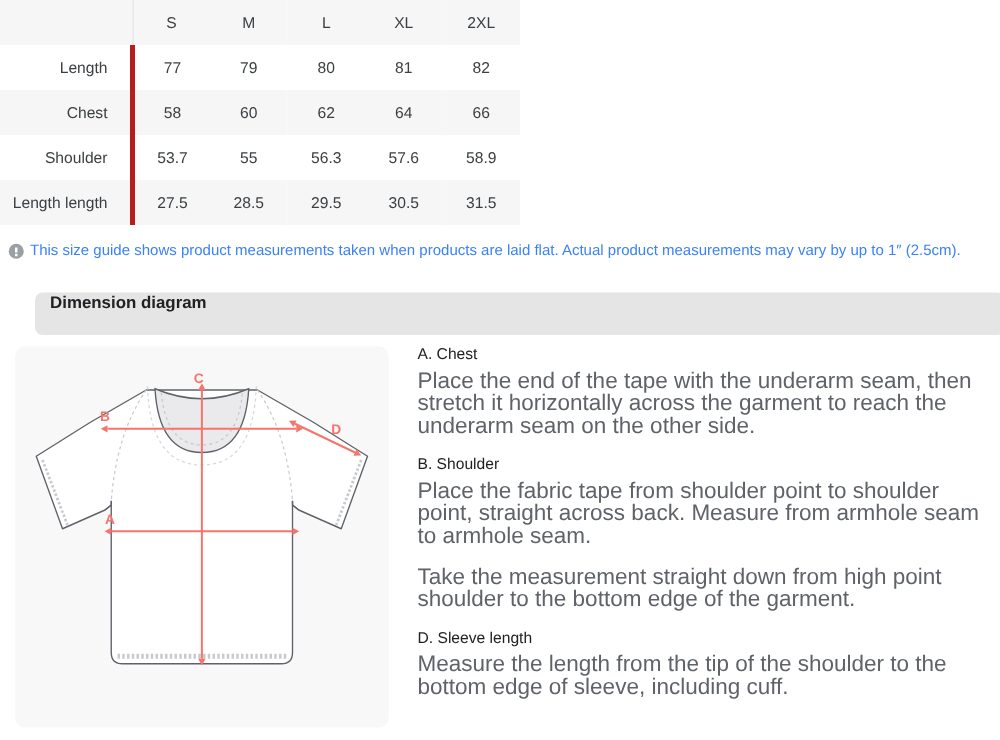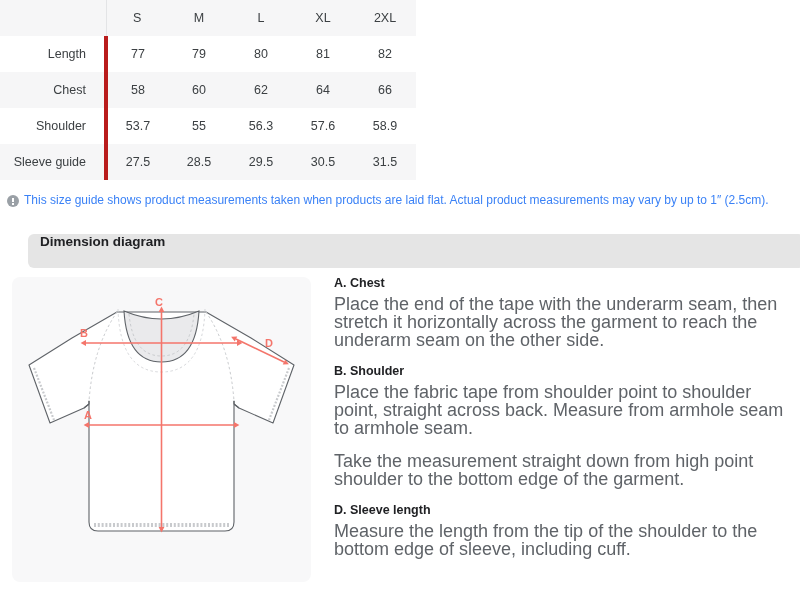--- a/index.html
+++ b/index.html
@@ -110,21 +110,21 @@
   .diagram-panel svg { display: block; }
 
   
   .instructions {
     position: absolute;
     left: 334px; top: 276px;
     width: 456px;
   }
   .instr-head {
     font-size: 12.5px;
-    font-weight: bold;
+    font-weight: normal;
     color: #202124;
     margin: 0 0 5px 0;
   }
   .instr-body {
     font-size: 18px;
     line-height: 18px;
     color: #5f6368;
     margin: 0 0 15px 0;
   }
   .instr-body.last { margin-bottom: 11px; }
@@ -164,21 +164,21 @@
     <tr class="plain">
       <th class="col-head">Shoulder</th>
       <td>53.7</td>
       <td>55</td>
       <td>56.3</td>
       <td>57.6</td>
       <td>58.9</td>
     </tr>
 
     <tr class="shaded">
-      <th class="col-head">Sleeve guide</th>
+      <th class="col-head">Length length</th>
       <td>27.5</td>
       <td>28.5</td>
       <td>29.5</td>
       <td>30.5</td>
       <td>31.5</td>
     </tr>
   </tbody>
 </table>
 
 <div class="note-row">

